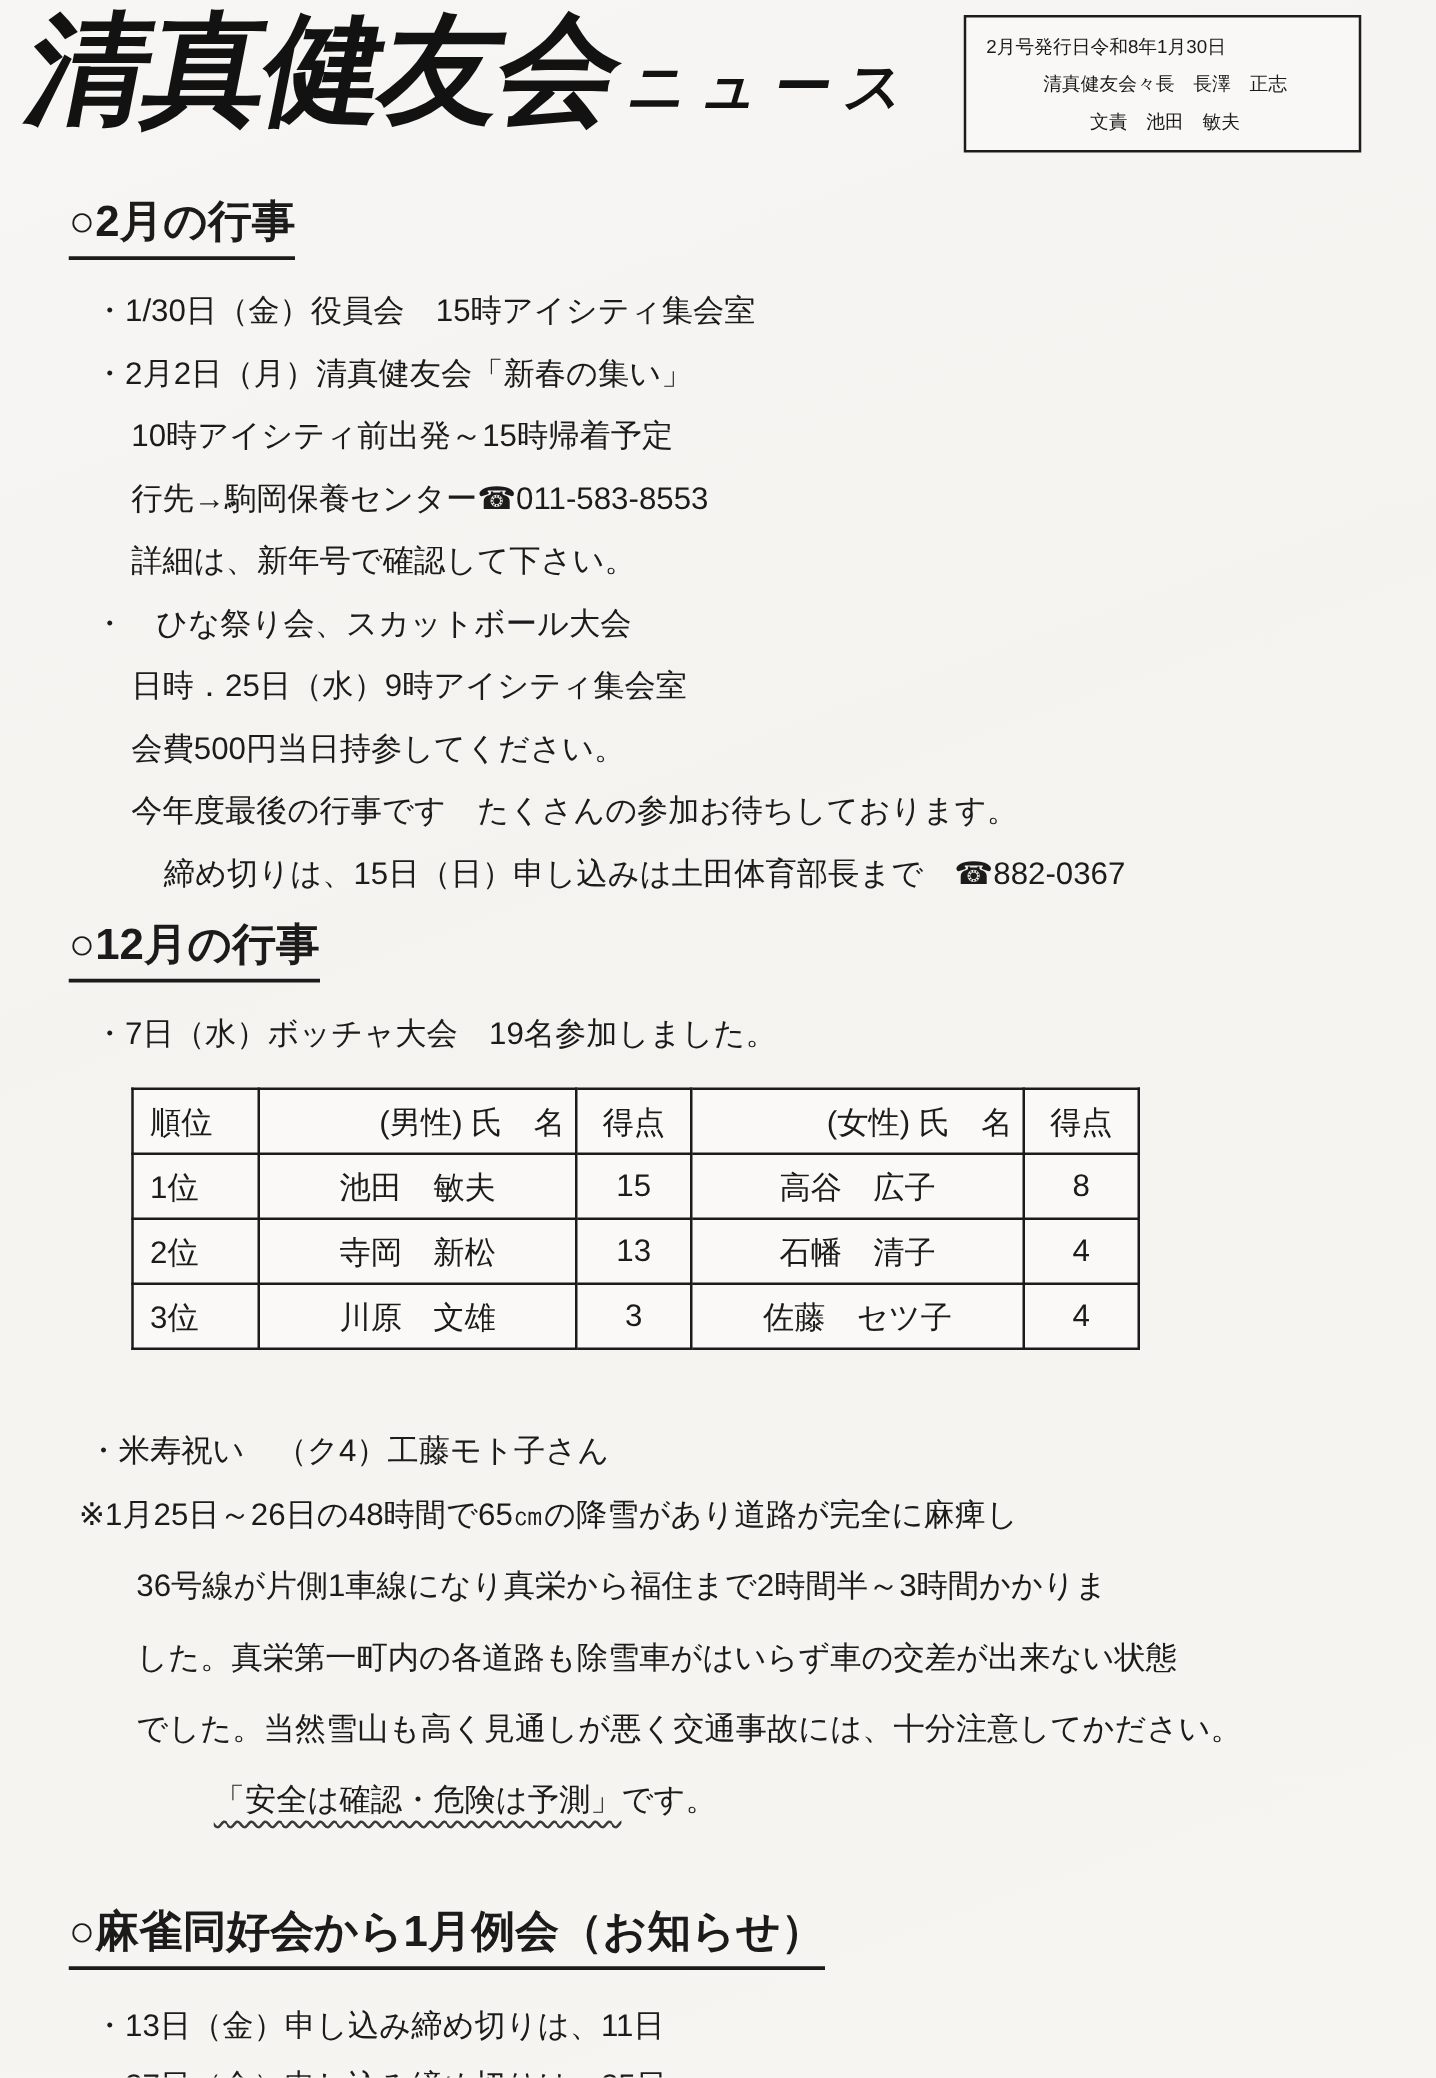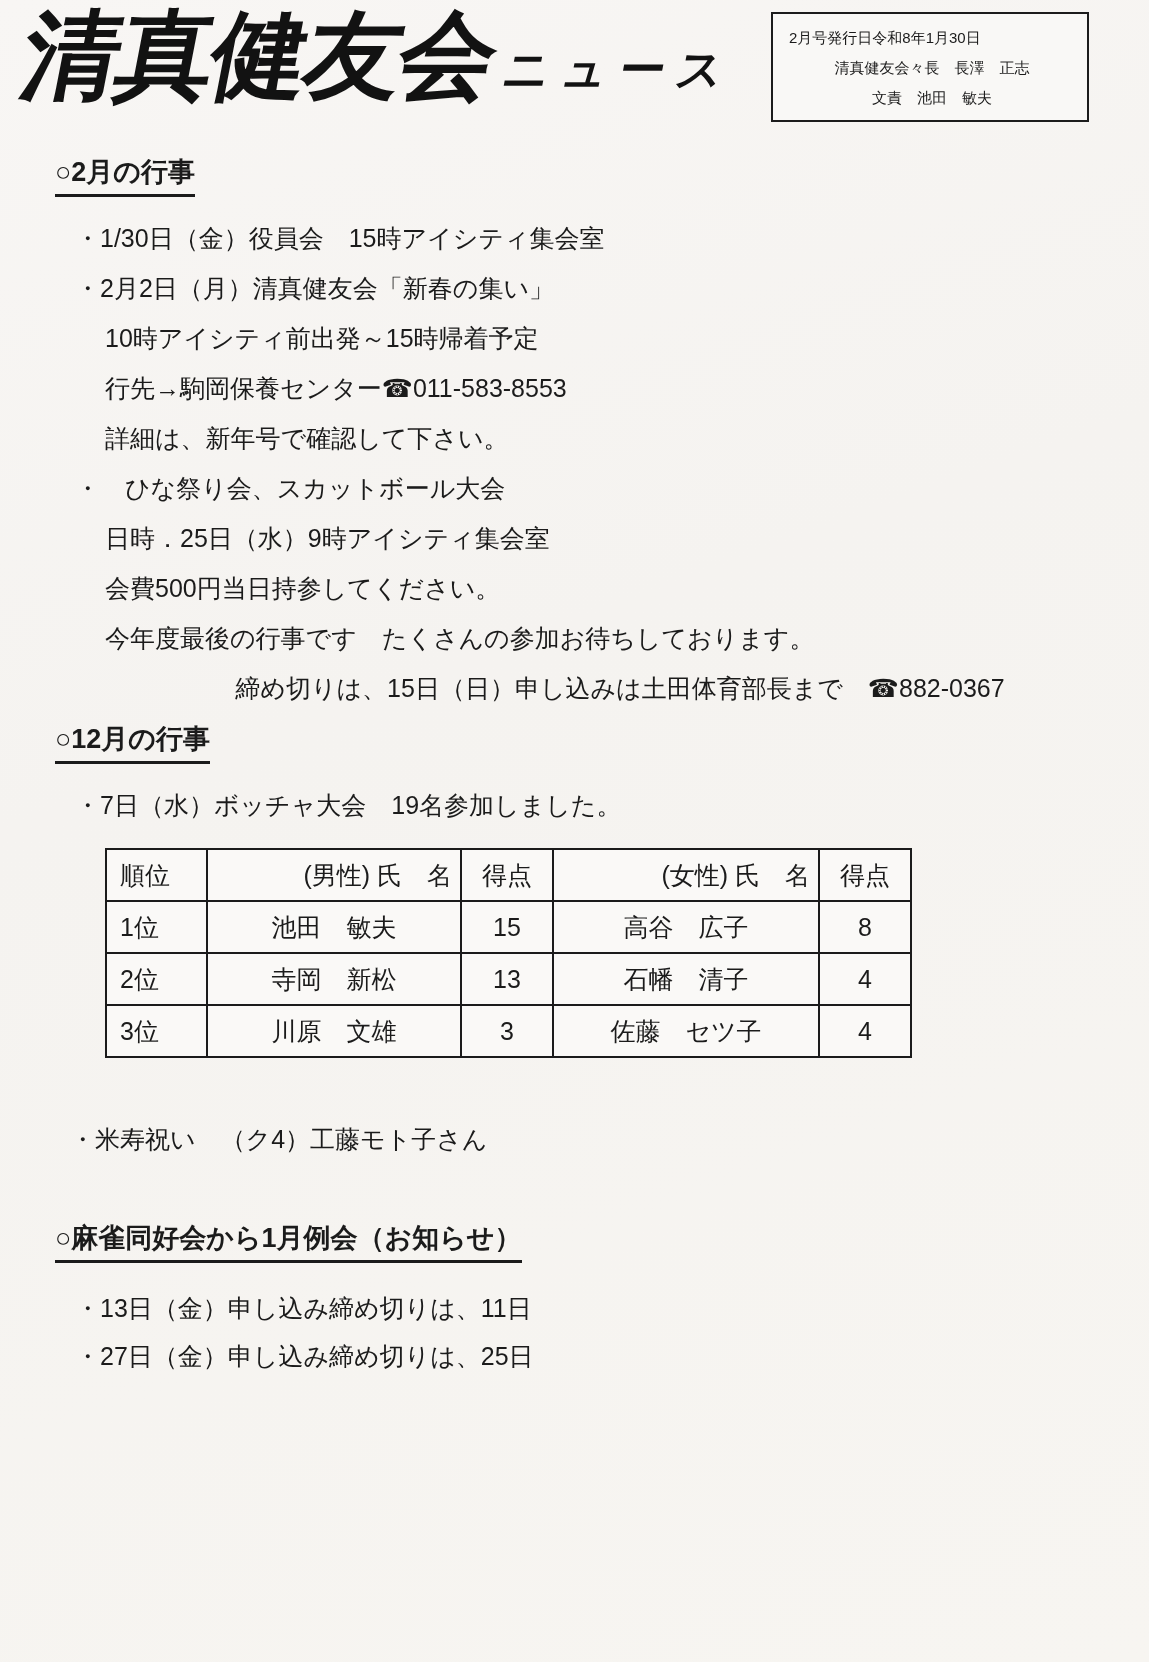--- a/index.html
+++ b/index.html
@@ -31,29 +31,29 @@
   .issue-box{
     position:absolute;right:60px;top:12px;width:286px;
     border:2px solid #1c1c1c;background:#f9f8f6;
     padding:9px 12px 7px 16px;
     font-size:15px;line-height:30px;white-space:nowrap;
   }
   .issue-box .r{text-align:center;}
 
   
   .content{padding:0 40px 0 55px;}
-  .sec-heading{font-size:27px;font-weight:600;}
+  .sec-heading{font-size:35px;font-weight:600;}
   .sec-heading .u{
     display:inline-block;border-bottom:3px solid #1b1b1b;
     padding-bottom:4px;
   }
   .line{font-size:25px;line-height:34px;margin-bottom:16px;white-space:nowrap;}
   .ind-1{margin-left:20px;}
   .ind-2{margin-left:50px;}
-  .ind-2b{margin-left:76px;text-align:center;}
+  .ind-2b{margin-left:76px;}
   .gap-top{margin-top:10px;}
 
   .sec-feb .sec-heading{margin:4px 0 24px;}
   .sec-dec .sec-heading{margin:12px 0 24px;}
   .sec-mahjong{margin-top:64px;}
   .sec-mahjong .sec-heading{margin:0 0 28px;}
   .sec-mahjong .line{margin-bottom:14px;}
 
   
   .score-table{
@@ -152,20 +152,29 @@
             <td class="c-mname">川原　文雄</td>
             <td class="c-score">3</td>
             <td class="c-fname">佐藤　セツ子</td>
             <td class="c-score">4</td>
           </tr>
         </tbody>
       </table>
 
       <div class="line" style="margin-left:15px;">・米寿祝い　（ク4）工藤モト子さん</div>
 
+      <div class="note">
+        <div class="line note-first">※1月25日～26日の48時間で65㎝の降雪があり道路が完全に麻痺し</div>
+        <div class="line note-cont">36号線が片側1車線になり真栄から福住まで2時間半～3時間かかりま</div>
+        <div class="line note-cont">した。真栄第一町内の各道路も除雪車がはいらず車の交差が出来ない状態</div>
+        <div class="line note-cont">でした。当然雪山も高く見通しが悪く交通事故には、十分注意してかださい。</div>
+        <div class="line safety">
+          <span class="wavy">「安全は確認・危険は予測」</span><span>です。</span>
+        </div>
+      </div>
     </section>
 
     <section class="sec-mahjong">
       <div class="sec-heading">
         <span class="u">○麻雀同好会から1月例会（お知らせ）</span>
       </div>
       <div class="line ind-1">・13日（金）申し込み締め切りは、11日</div>
       <div class="line ind-1">・27日（金）申し込み締め切りは、25日</div>
 
     </section>

